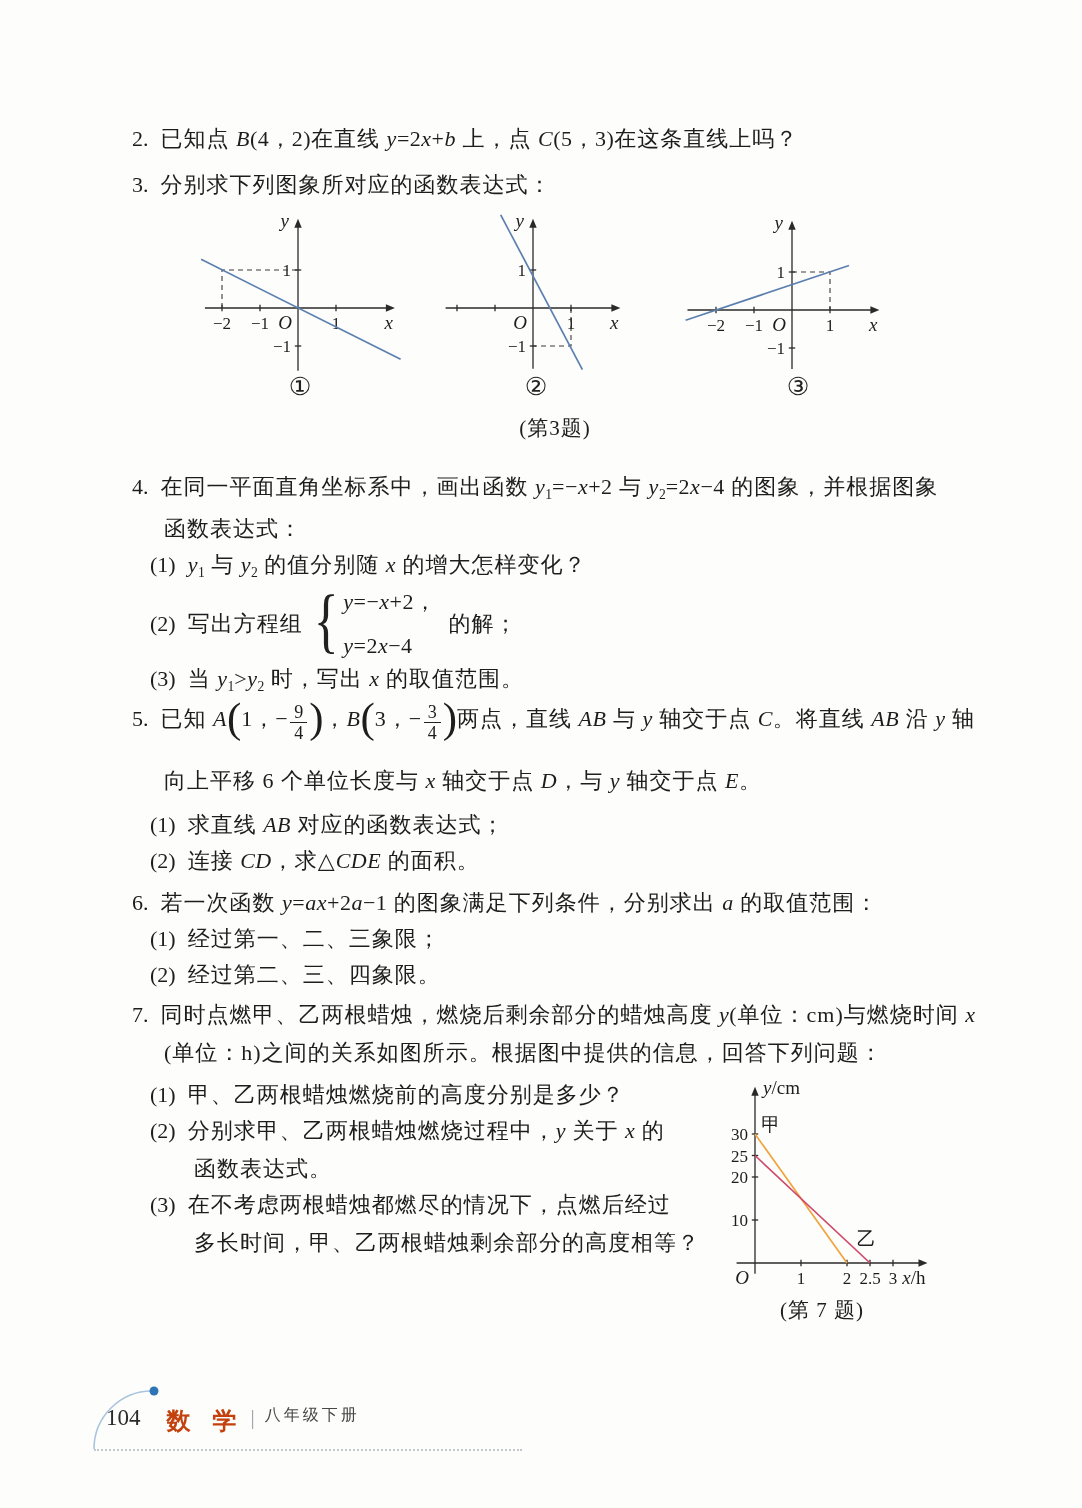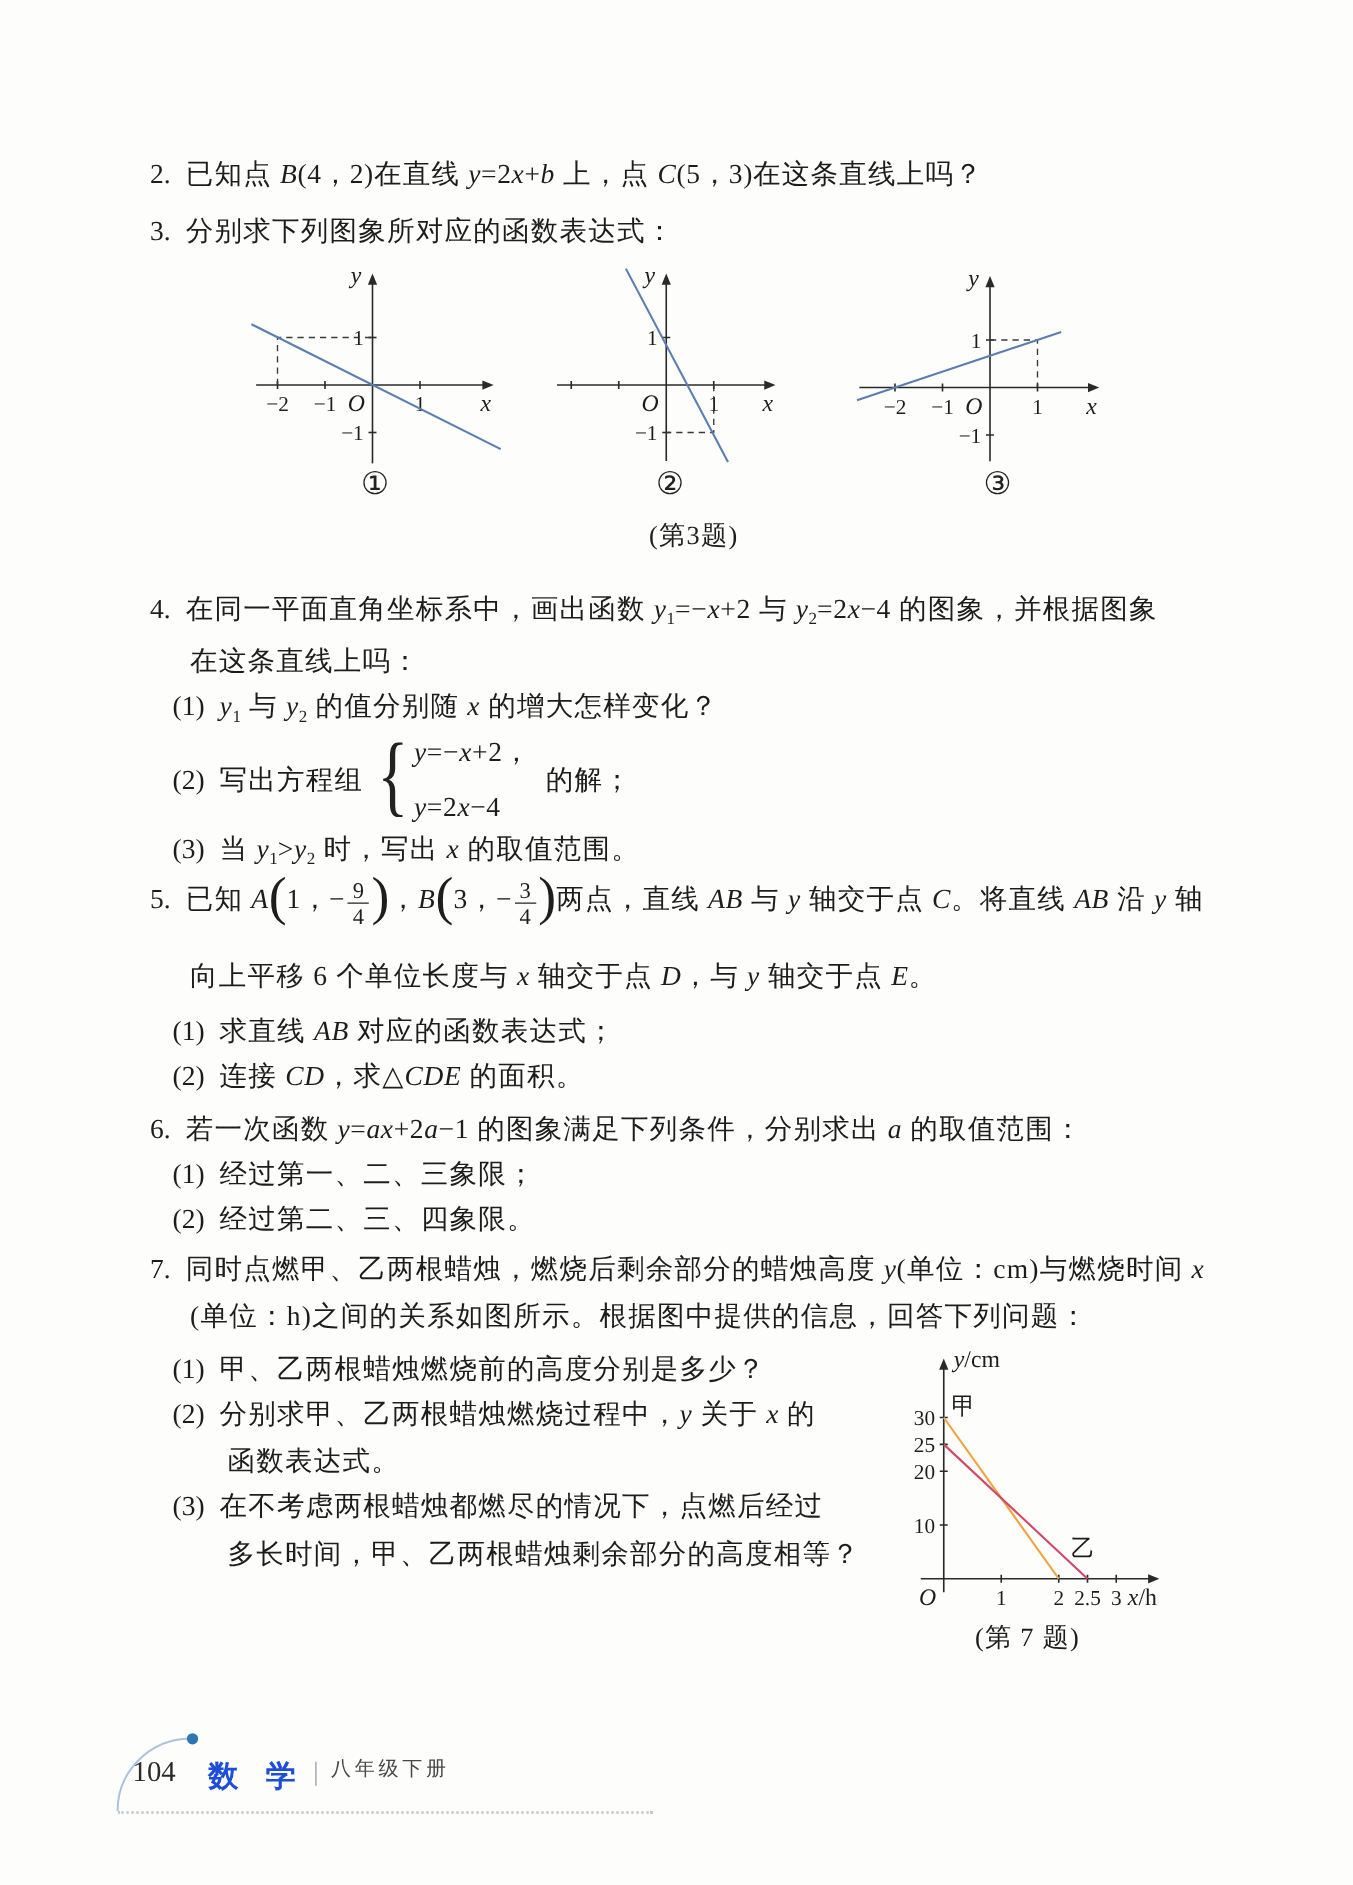--- a/index.html
+++ b/index.html
@@ -1,18 +1,18 @@
 <!DOCTYPE html>
 <html><head>
 <meta charset="utf-8">
 <style>
   html,body{margin:0;padding:0;background:#e8e8e8;}
   .page{position:relative;width:1082px;height:1508px;background:#fdfdfc;overflow:hidden;
         font-family:"Liberation Serif","DejaVu Serif",serif;color:#1d1d1e;}
-  .tline{position:absolute;white-space:nowrap;font-size:22px;line-height:1.35;}
+  .tline{position:absolute;white-space:nowrap;font-size:22px;line-height:1.35;margin-left:12px;}
   .cjk{letter-spacing:1px;}
   .pnum{display:inline-block;margin-right:12px;}
   .marker{display:inline-block;margin-right:12px;}
   .math{letter-spacing:0.5px;}
   .math .it{font-style:italic;}
   .math .up{font-style:normal;}
   .msub{font-size:0.62em;font-style:normal;}
   .frac{display:inline-flex;flex-direction:column;align-items:center;vertical-align:middle;
         font-size:0.82em;line-height:1.12;margin:0 2px;transform:translateY(2px);}
   .fnum{display:block;border-bottom:1.4px solid #222;padding:0 4px;}
@@ -29,21 +29,21 @@
   .axis{stroke:#2a2a2a;stroke-width:1.3;}
   .axfill{fill:#2a2a2a;}
   .tick{font-family:"Liberation Serif",serif;font-size:17px;fill:#1d1d1e;}
   .dash{fill:none;stroke:#3a3a3a;stroke-width:1.1;stroke-dasharray:5 4;}
   .axname{font-family:"Liberation Serif",serif;font-size:19px;fill:#1d1d1e;}
   .series{font-family:"Liberation Serif",serif;font-size:19px;fill:#1d1d1e;}
   
   .f-arc{position:absolute;left:86px;top:1383px;}
   .f-row{position:absolute;left:106px;top:1405px;display:flex;align-items:flex-start;}
   .f-num{font-size:23px;color:#2b2b2b;}
-  .f-subject{font-size:24px;font-weight:bold;color:#1d4ed8;letter-spacing:8px;margin-left:26px;}
+  .f-subject{font-size:24px;font-weight:bold;color:#c2410c;letter-spacing:8px;margin-left:26px;}
   .f-div{color:#9aa0a6;font-size:21px;margin-left:6px;}
   .f-edition{font-size:16px;color:#474747;letter-spacing:3px;margin-left:10px;}
   .f-dots{position:absolute;left:94px;top:1449px;width:428px;border-top:2px dotted #c3c8cd;}
 </style>
 </head>
 <body>
 
 <div class="page">
 
   <div class="tline" style="left:120px;top:124px">
@@ -122,21 +122,21 @@
       </svg>
   </div>
   <div class="circ" style="left:274px;top:372px">①</div>
   <div class="circ" style="left:510px;top:372px">②</div>
   <div class="circ" style="left:772px;top:372px">③</div>
   <div class="caption" style="left:200px;top:414px;width:710px">(第3题)</div>
 
   <div class="tline" style="left:120px;top:472px">
     <span class="pnum">4.</span><span><span class="cjk">在同一平面直角坐标系中，画出函数 </span><span class="math"><span class="it">y</span></span><sub class="msub">1</sub><span class="math"><span class="up">=</span><span class="up">−</span><span class="it">x</span><span class="up">+</span><span class="up">2</span></span><span class="cjk"> 与 </span><span class="math"><span class="it">y</span></span><sub class="msub">2</sub><span class="math"><span class="up">=</span><span class="up">2</span><span class="it">x</span><span class="up">−</span><span class="up">4</span></span><span class="cjk"> 的图象，并根据图象</span></span>
   </div>
-  <div class="tline" style="left:152px;top:514px"><span class="cjk">在这条直线上吗：</span></div>
+  <div class="tline" style="left:152px;top:514px"><span class="cjk">函数表达式：</span></div>
   <div class="tline" style="left:138px;top:550px">
     <span class="marker">(1)</span><span><span class="math"><span class="it">y</span></span><sub class="msub">1</sub><span class="cjk"> 与 </span><span class="math"><span class="it">y</span></span><sub class="msub">2</sub><span class="cjk"> 的值分别随 </span><span class="math"><span class="it">x</span></span><span class="cjk"> 的增大怎样变化？</span></span>
   </div>
   <div class="tline eqwrap" style="left:138px;top:582px;height:84px">
     <span class="marker">(2)</span>
     <span><span class="cjk">写出方程组</span></span>
     <span class="brace">{</span>
     <span class="eqcol">
       <span><span class="math"><span class="it">y</span><span class="up">=</span><span class="up">−</span><span class="it">x</span><span class="up">+</span><span class="up">2</span><span class="up">，</span></span></span>
       <span><span class="math"><span class="it">y</span><span class="up">=</span><span class="up">2</span><span class="it">x</span><span class="up">−</span><span class="up">4</span></span></span>

